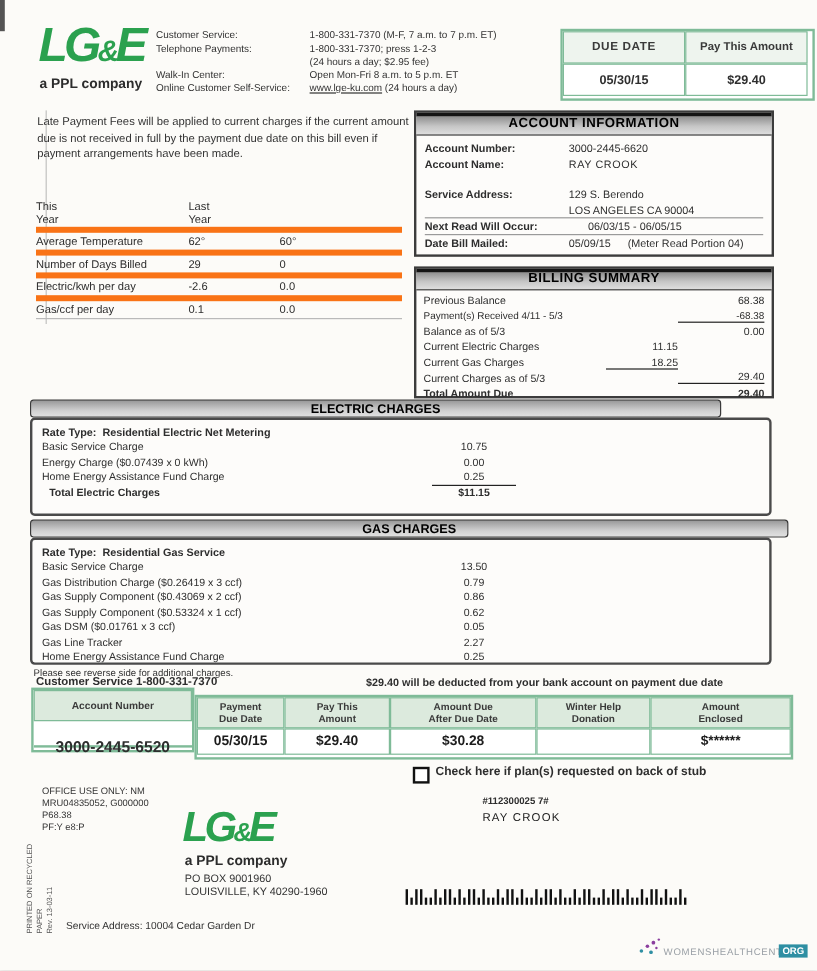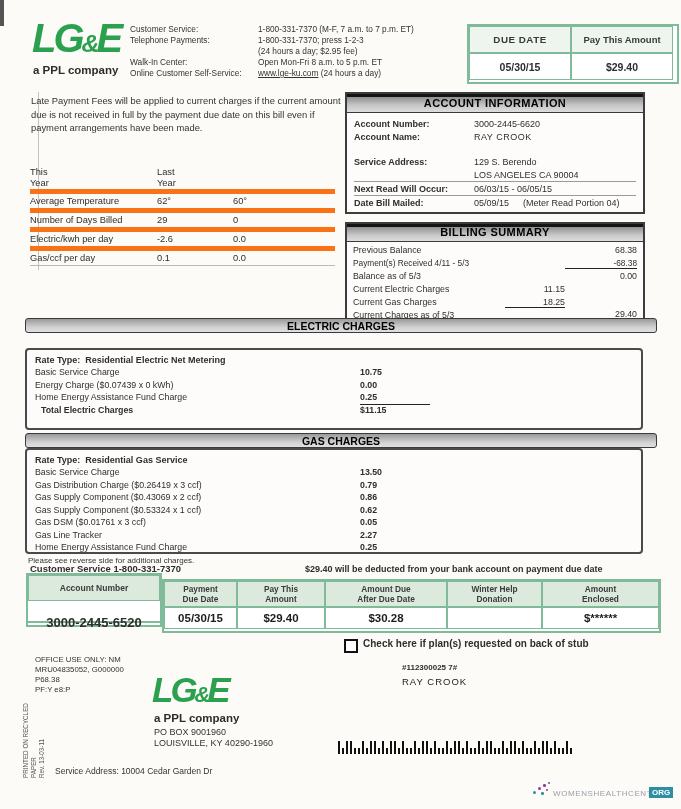--- a/index.html
+++ b/index.html
@@ -46,21 +46,21 @@
 
   
   .bs-row{display:grid;grid-template-columns:1fr 60px 72px;font-size:8.8px;height:12.9px;align-items:center;}
   .bs-row .num{text-align:right;}
   .ul{border-bottom:1.5px solid #222;}
 
   
   .chg-wrap{padding:3px 211px 3px 8px;}
   .chg-rate{font-size:9px;height:13px;display:flex;align-items:center;}
   .chg-row{display:grid;grid-template-columns:1fr 70px;font-size:8.8px;height:12.5px;align-items:center;}
-  .chg-row .num{text-align:left;font-weight:bold;}
+  .chg-row .num{text-align:center;}
   .tline{border-top:1.5px solid #222;}
   .stub-hdr{font-size:8.3px;line-height:10px;font-weight:bold;color:#3a3a3a;}
   .stub-val{font-size:11.5px;font-weight:bold;color:#1d1d1d;}
 
   .chk{width:10px;height:10px;border:2px solid #111;background:#fff;}
 
   .office{font-size:7.8px;line-height:10px;color:#333;}
   .vert{writing-mode:vertical-rl;transform:rotate(180deg);font-size:6.3px;color:#555;line-height:8px;}
 
   .barcode{display:flex;align-items:flex-end;gap:2px;height:13px;}
@@ -118,21 +118,21 @@
         </div>
       <div style="height:12px;"></div>
       <div class="ai-row">
           <span class="lab">Service Address:</span>
           <span>129 S. Berendo</span>
         </div>
       <div class="ai-row">
           <span class="lab"></span>
           <span>LOS ANGELES CA 90004</span>
         </div>
-      <div class="ai-row ai-rule" style="margin-right:7px;">
+      <div class="ai-row ai-rule" style="margin-right:7px;gap:16px;">
           <span class="lab">Next Read Will Occur:</span>
           <span>06/03/15 - 06/05/15</span>
         </div>
       <div class="ai-row ai-rule" style="margin-right:7px;">
           <span class="lab">Date Bill Mailed:</span>
           <span>05/09/15</span>
           <span style="margin-left:14px;">(Meter Read Portion 04)</span>
         </div>
     </div>
   </div>
@@ -204,21 +204,21 @@
           <span class="num ul">29.40</span>
         </div>
       <div class="bs-row b">
           <span>Total Amount Due</span>
           <span class="num"></span>
           <span class="num">29.40</span>
         </div>
     </div>
   </div>
 
-  <div class="abs secbar" style="left:25px;top:318px;width:632px;">ELECTRIC CHARGES</div>
+  <div class="abs secbar" style="left:25px;top:333px;width:576px;">ELECTRIC CHARGES</div>
   <div class="abs secbox" style="left:25px;top:348px;width:618px;height:82px;">
     <div class="chg-wrap">
       <div class="chg-rate"><span class="b">Rate Type:</span>&nbsp;&nbsp;<span class="b">Residential Electric Net Metering</span></div>
       <div class="chg-row">
           <span>Basic Service Charge</span>
           <span class="num">10.75</span>
         </div>
       <div class="chg-row">
           <span>Energy Charge ($0.07439 x 0 kWh)</span>
           <span class="num">0.00</span>

